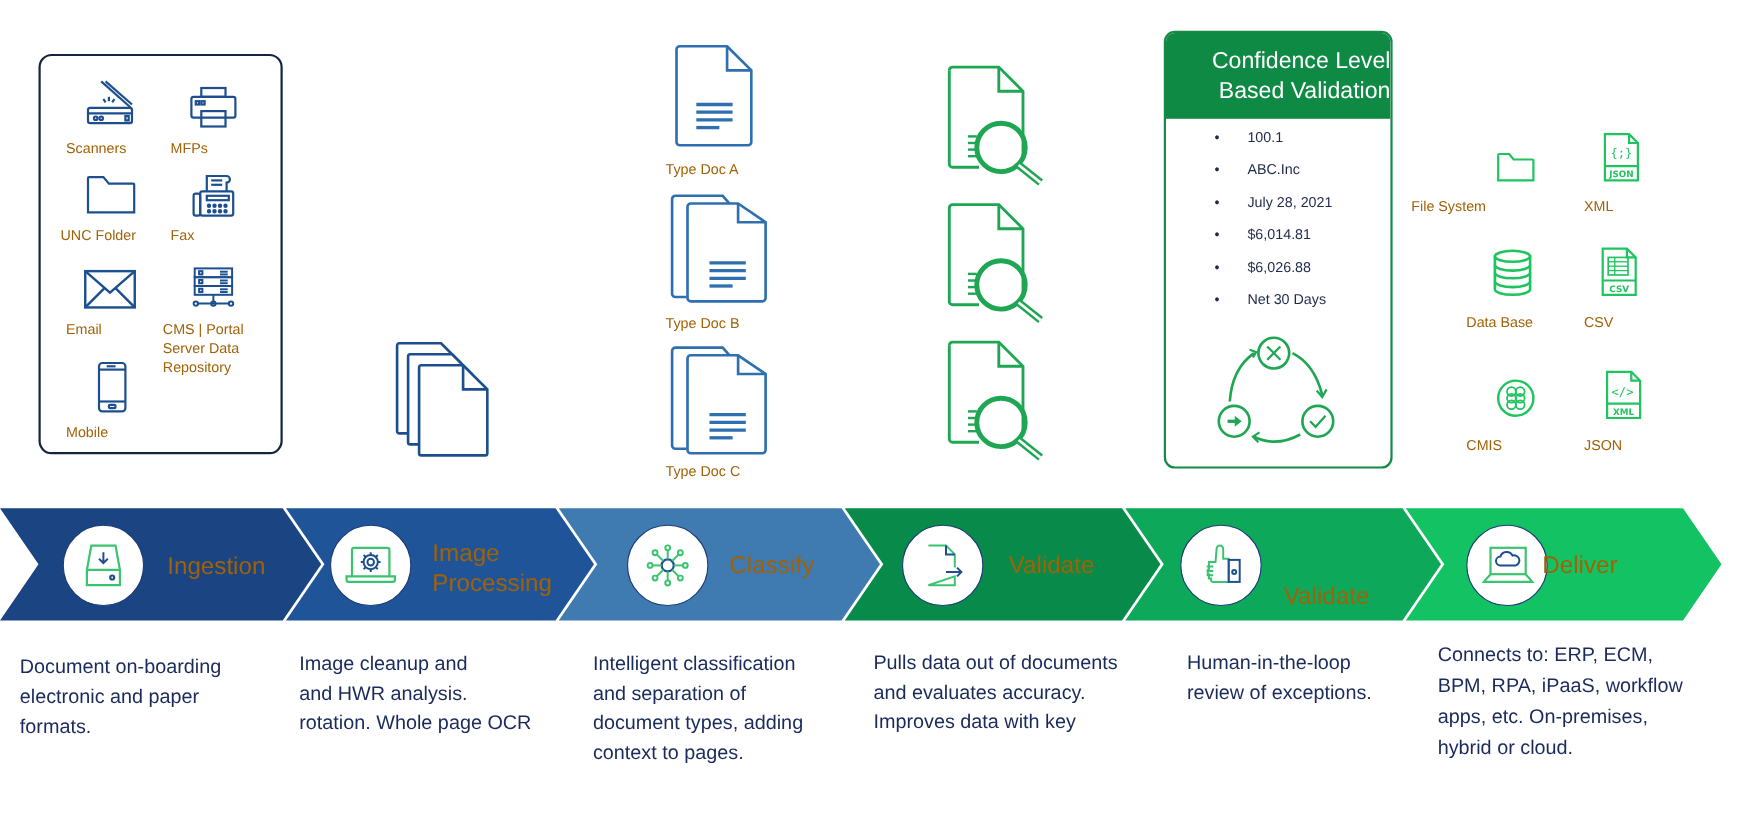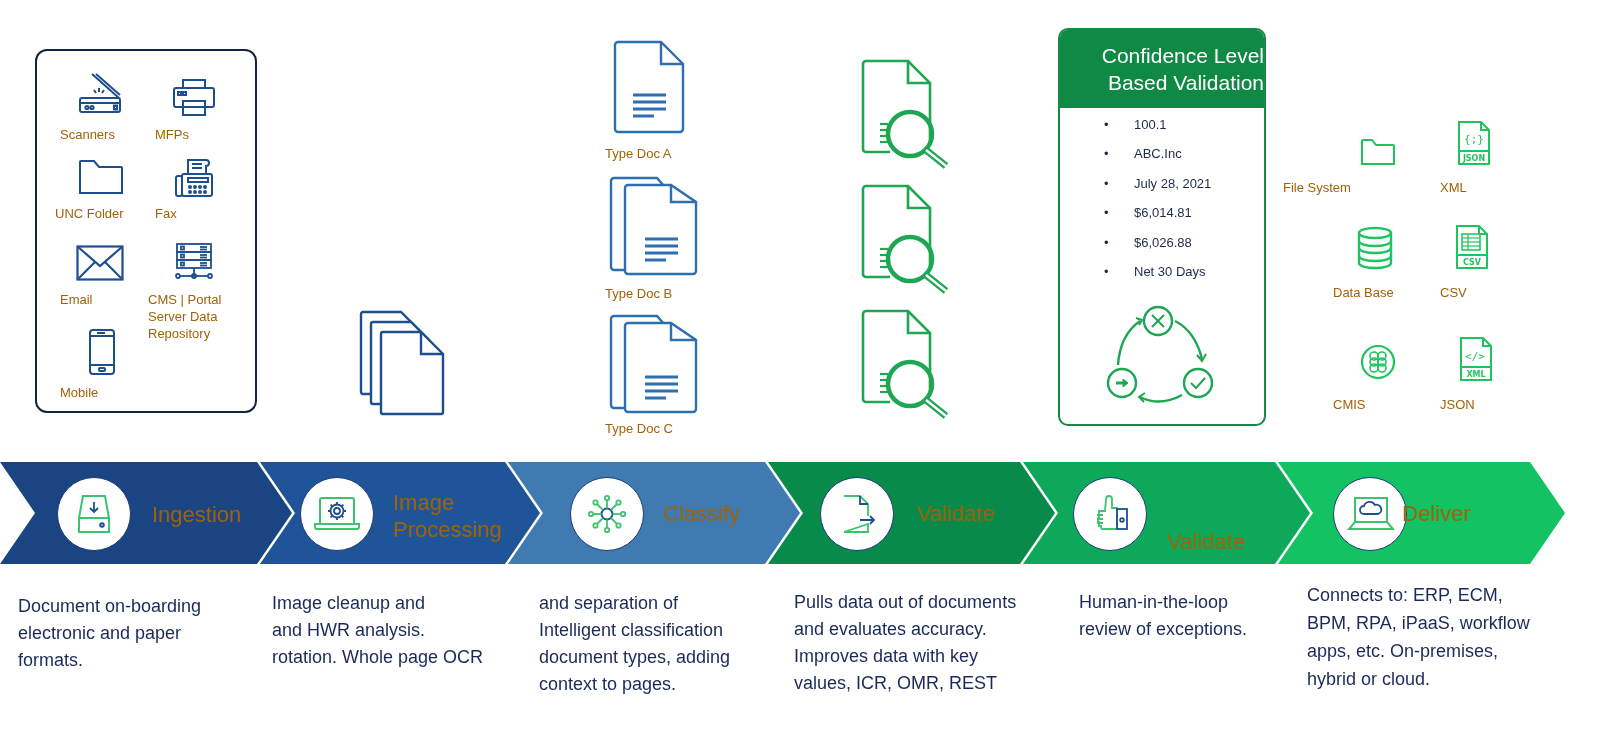--- a/index.html
+++ b/index.html
@@ -386,30 +386,29 @@
   <div>Document on-boarding</div>
   <div>electronic and paper</div>
   <div>formats.</div>
 </div>
 <div class="desc" style="left:272px;top:590px">
   <div>Image cleanup and</div>
   <div>and HWR analysis.</div>
   <div>rotation. Whole page OCR</div>
 </div>
 <div class="desc" style="left:539px;top:590px">
+  <div>Intelligent classification</div>
   <div>and separation of</div>
-  <div>Intelligent classification</div>
   <div>document types, adding</div>
   <div>context to pages.</div>
 </div>
 <div class="desc" style="left:794px;top:589px">
   <div>Pulls data out of documents</div>
   <div>and evaluates accuracy.</div>
   <div>Improves data with key</div>
-  <div>values, ICR, OMR, REST</div>
 </div>
 <div class="desc" style="left:1079px;top:589px">
   <div>Human-in-the-loop</div>
   <div>review of exceptions.</div>
 </div>
 <div class="desc" style="left:1307px;top:581px;line-height:28px">
   <div>Connects to: ERP, ECM,</div>
   <div>BPM, RPA, iPaaS, workflow</div>
   <div>apps, etc. On-premises,</div>
   <div>hybrid or cloud.</div>

